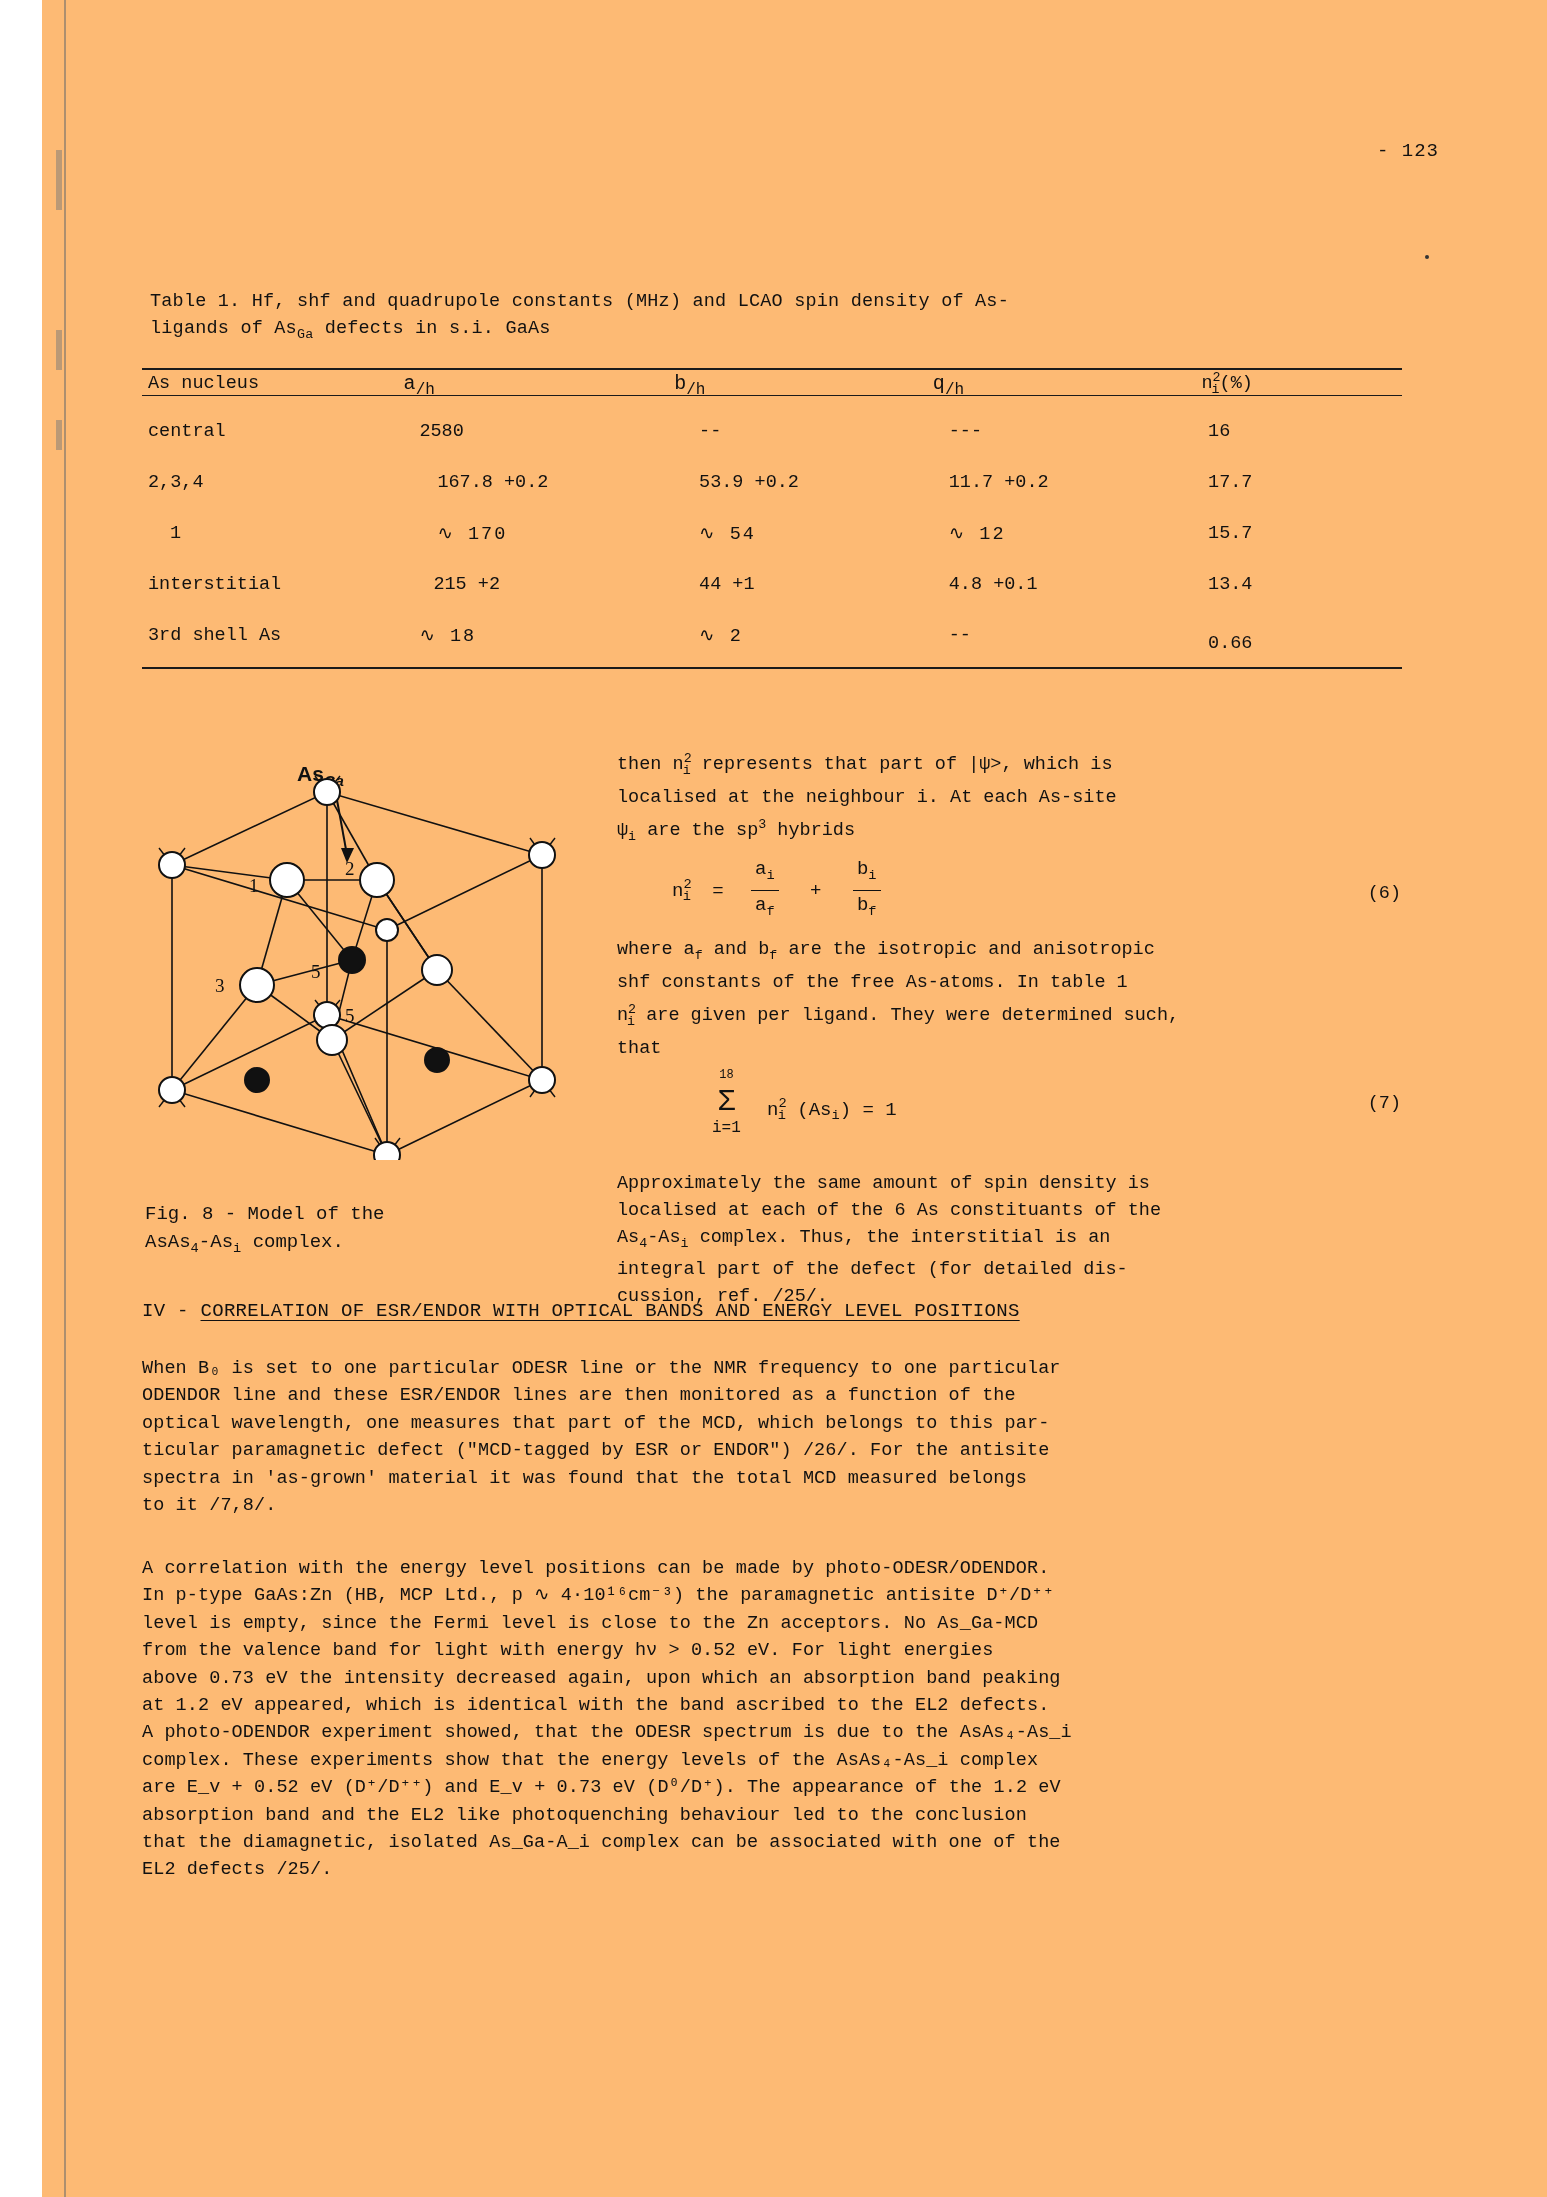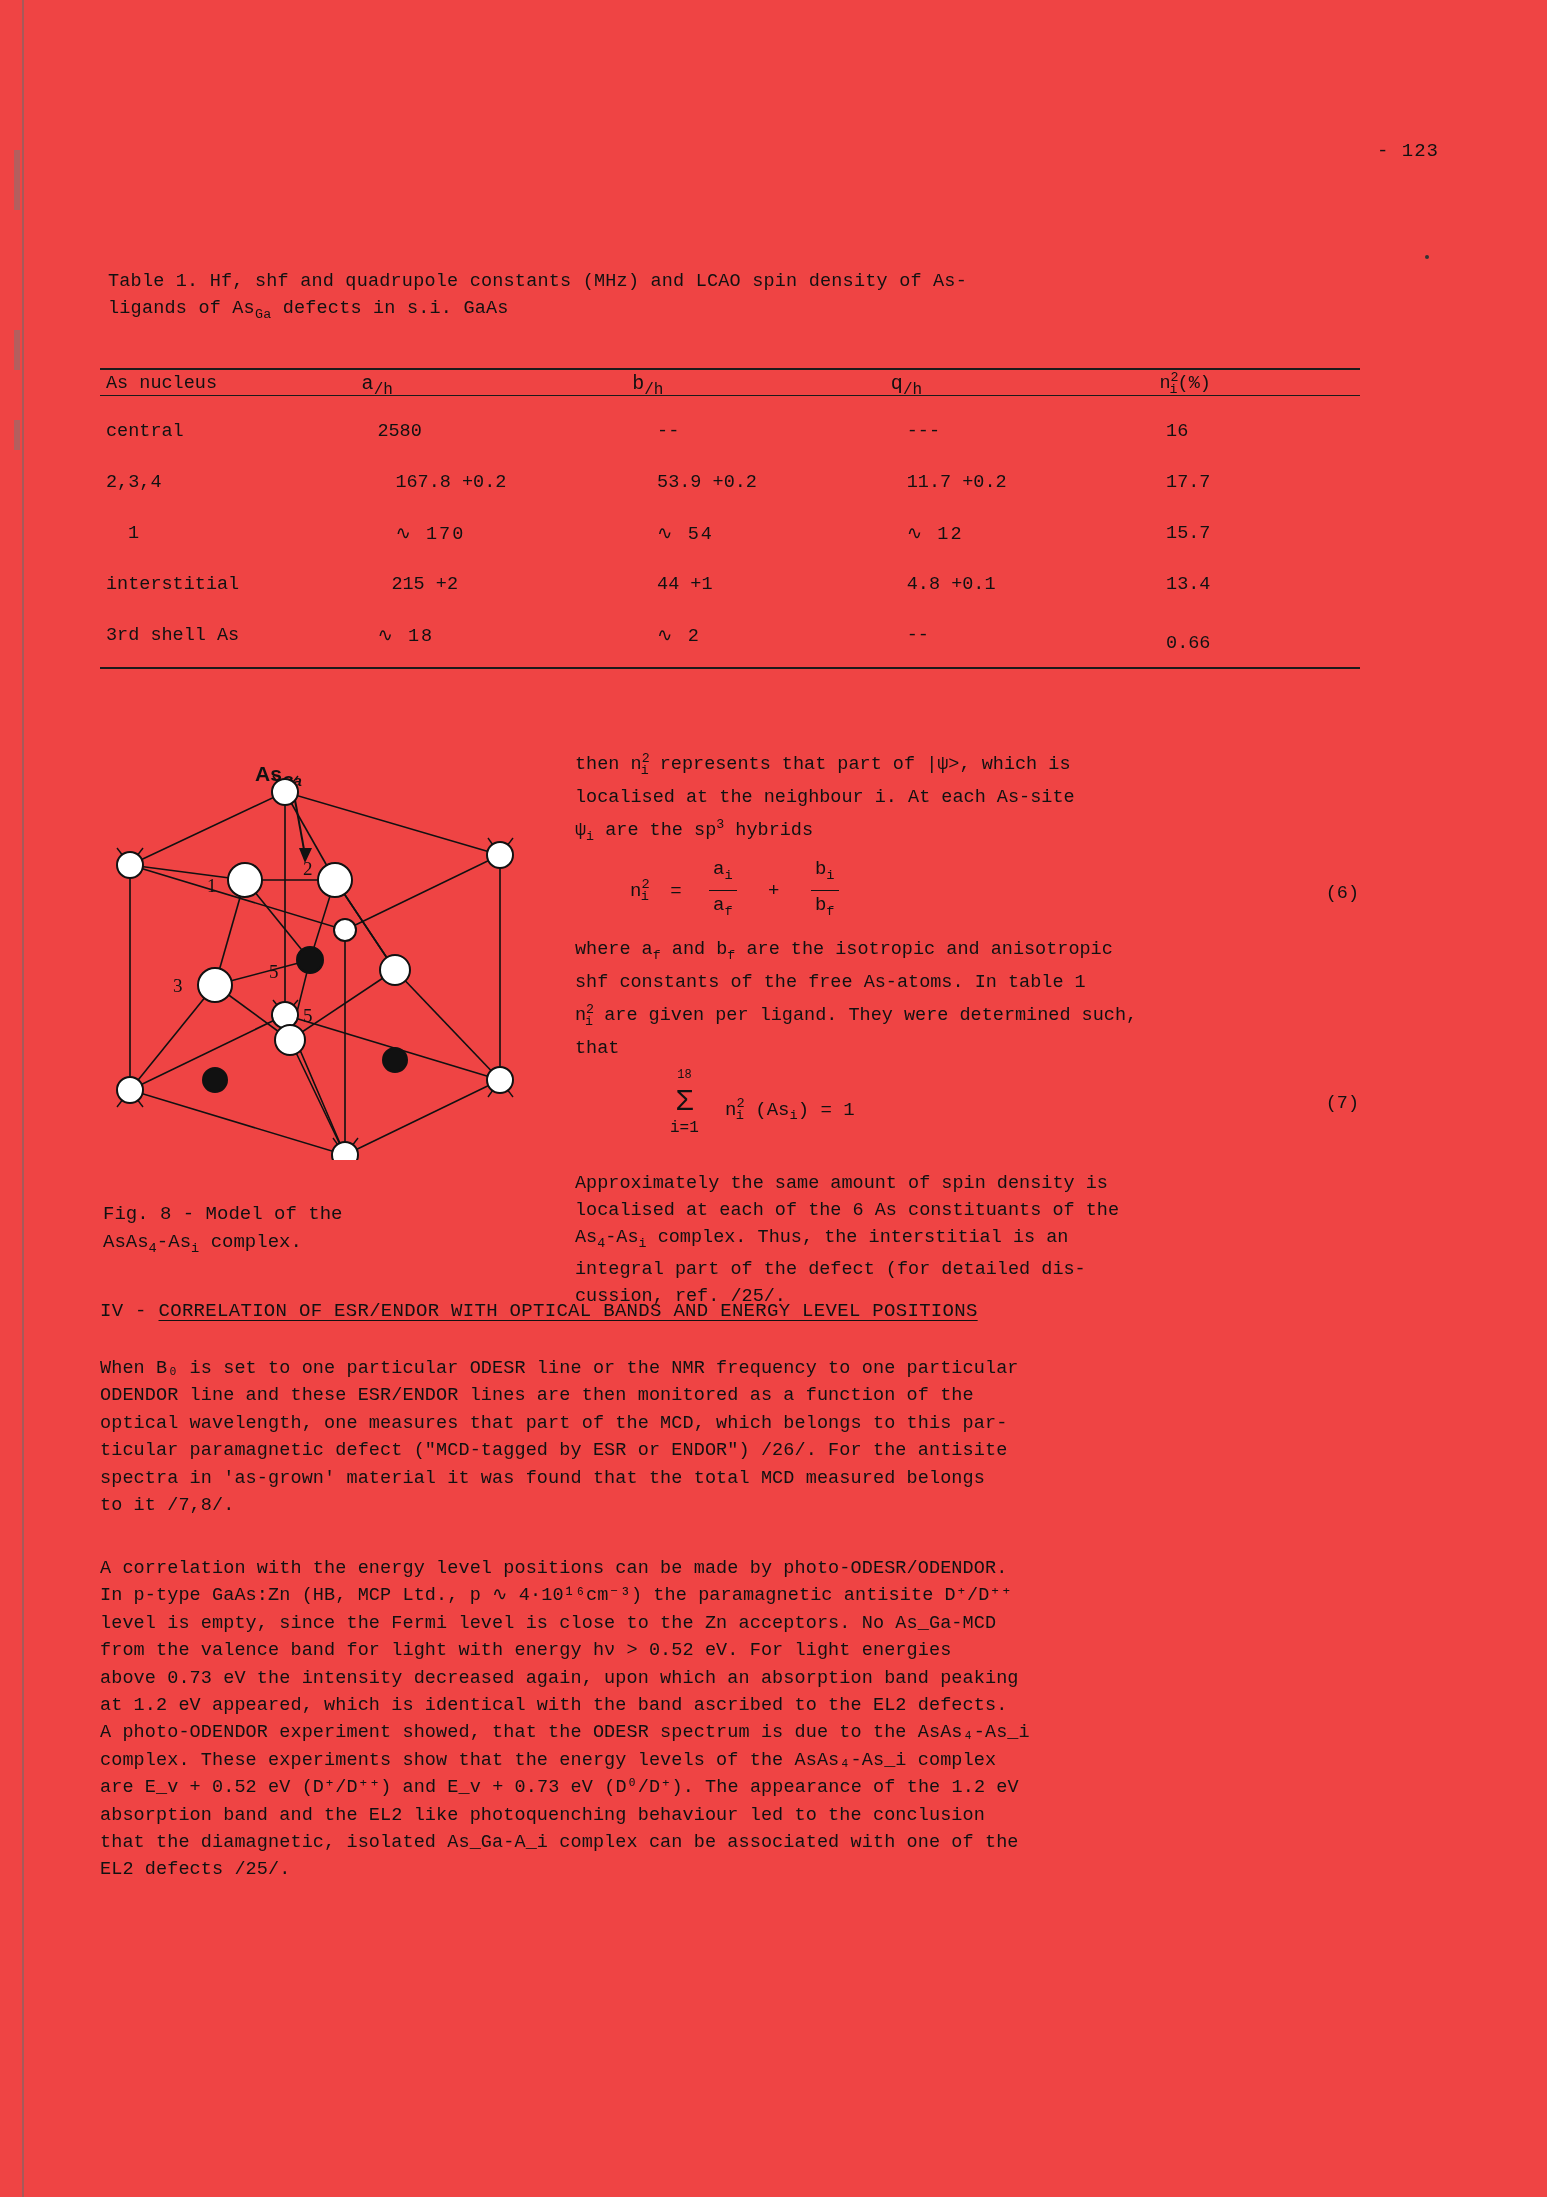--- a/index.html
+++ b/index.html
@@ -11,21 +11,22 @@
     width: 1547px;
     height: 2197px;
     position: relative;
     font-family: "Liberation Mono", monospace;
     color: #111;
     overflow: hidden;
   }
   .page {
     position: absolute;
     inset: 0;
-    background: #ef4444;
+    background: #fdba74;
+    margin-left: 42px;
   }
   
   .scan-edge {
     position: absolute;
     left: 22px;
     top: 0;
     width: 2px;
     height: 2197px;
     background: #6b6b6b;
     opacity: .55;
@@ -48,21 +49,21 @@
     position: absolute;
     right: 118px;
     top: 255px;
     width: 4px; height: 4px;
     background: #333;
     border-radius: 50%;
   }
   .table-caption {
     position: absolute;
     left: 108px;
-    top: 268px;
+    top: 288px;
     width: 1230px;
     font-size: 18.5px;
     line-height: 27px;
     letter-spacing: .2px;
   }
   .sub { font-size: .72em; vertical-align: -0.35em; }
   .sup { font-size: .72em; vertical-align: 0.55em; }
   
   .tbl-wrap {
     position: absolute;

